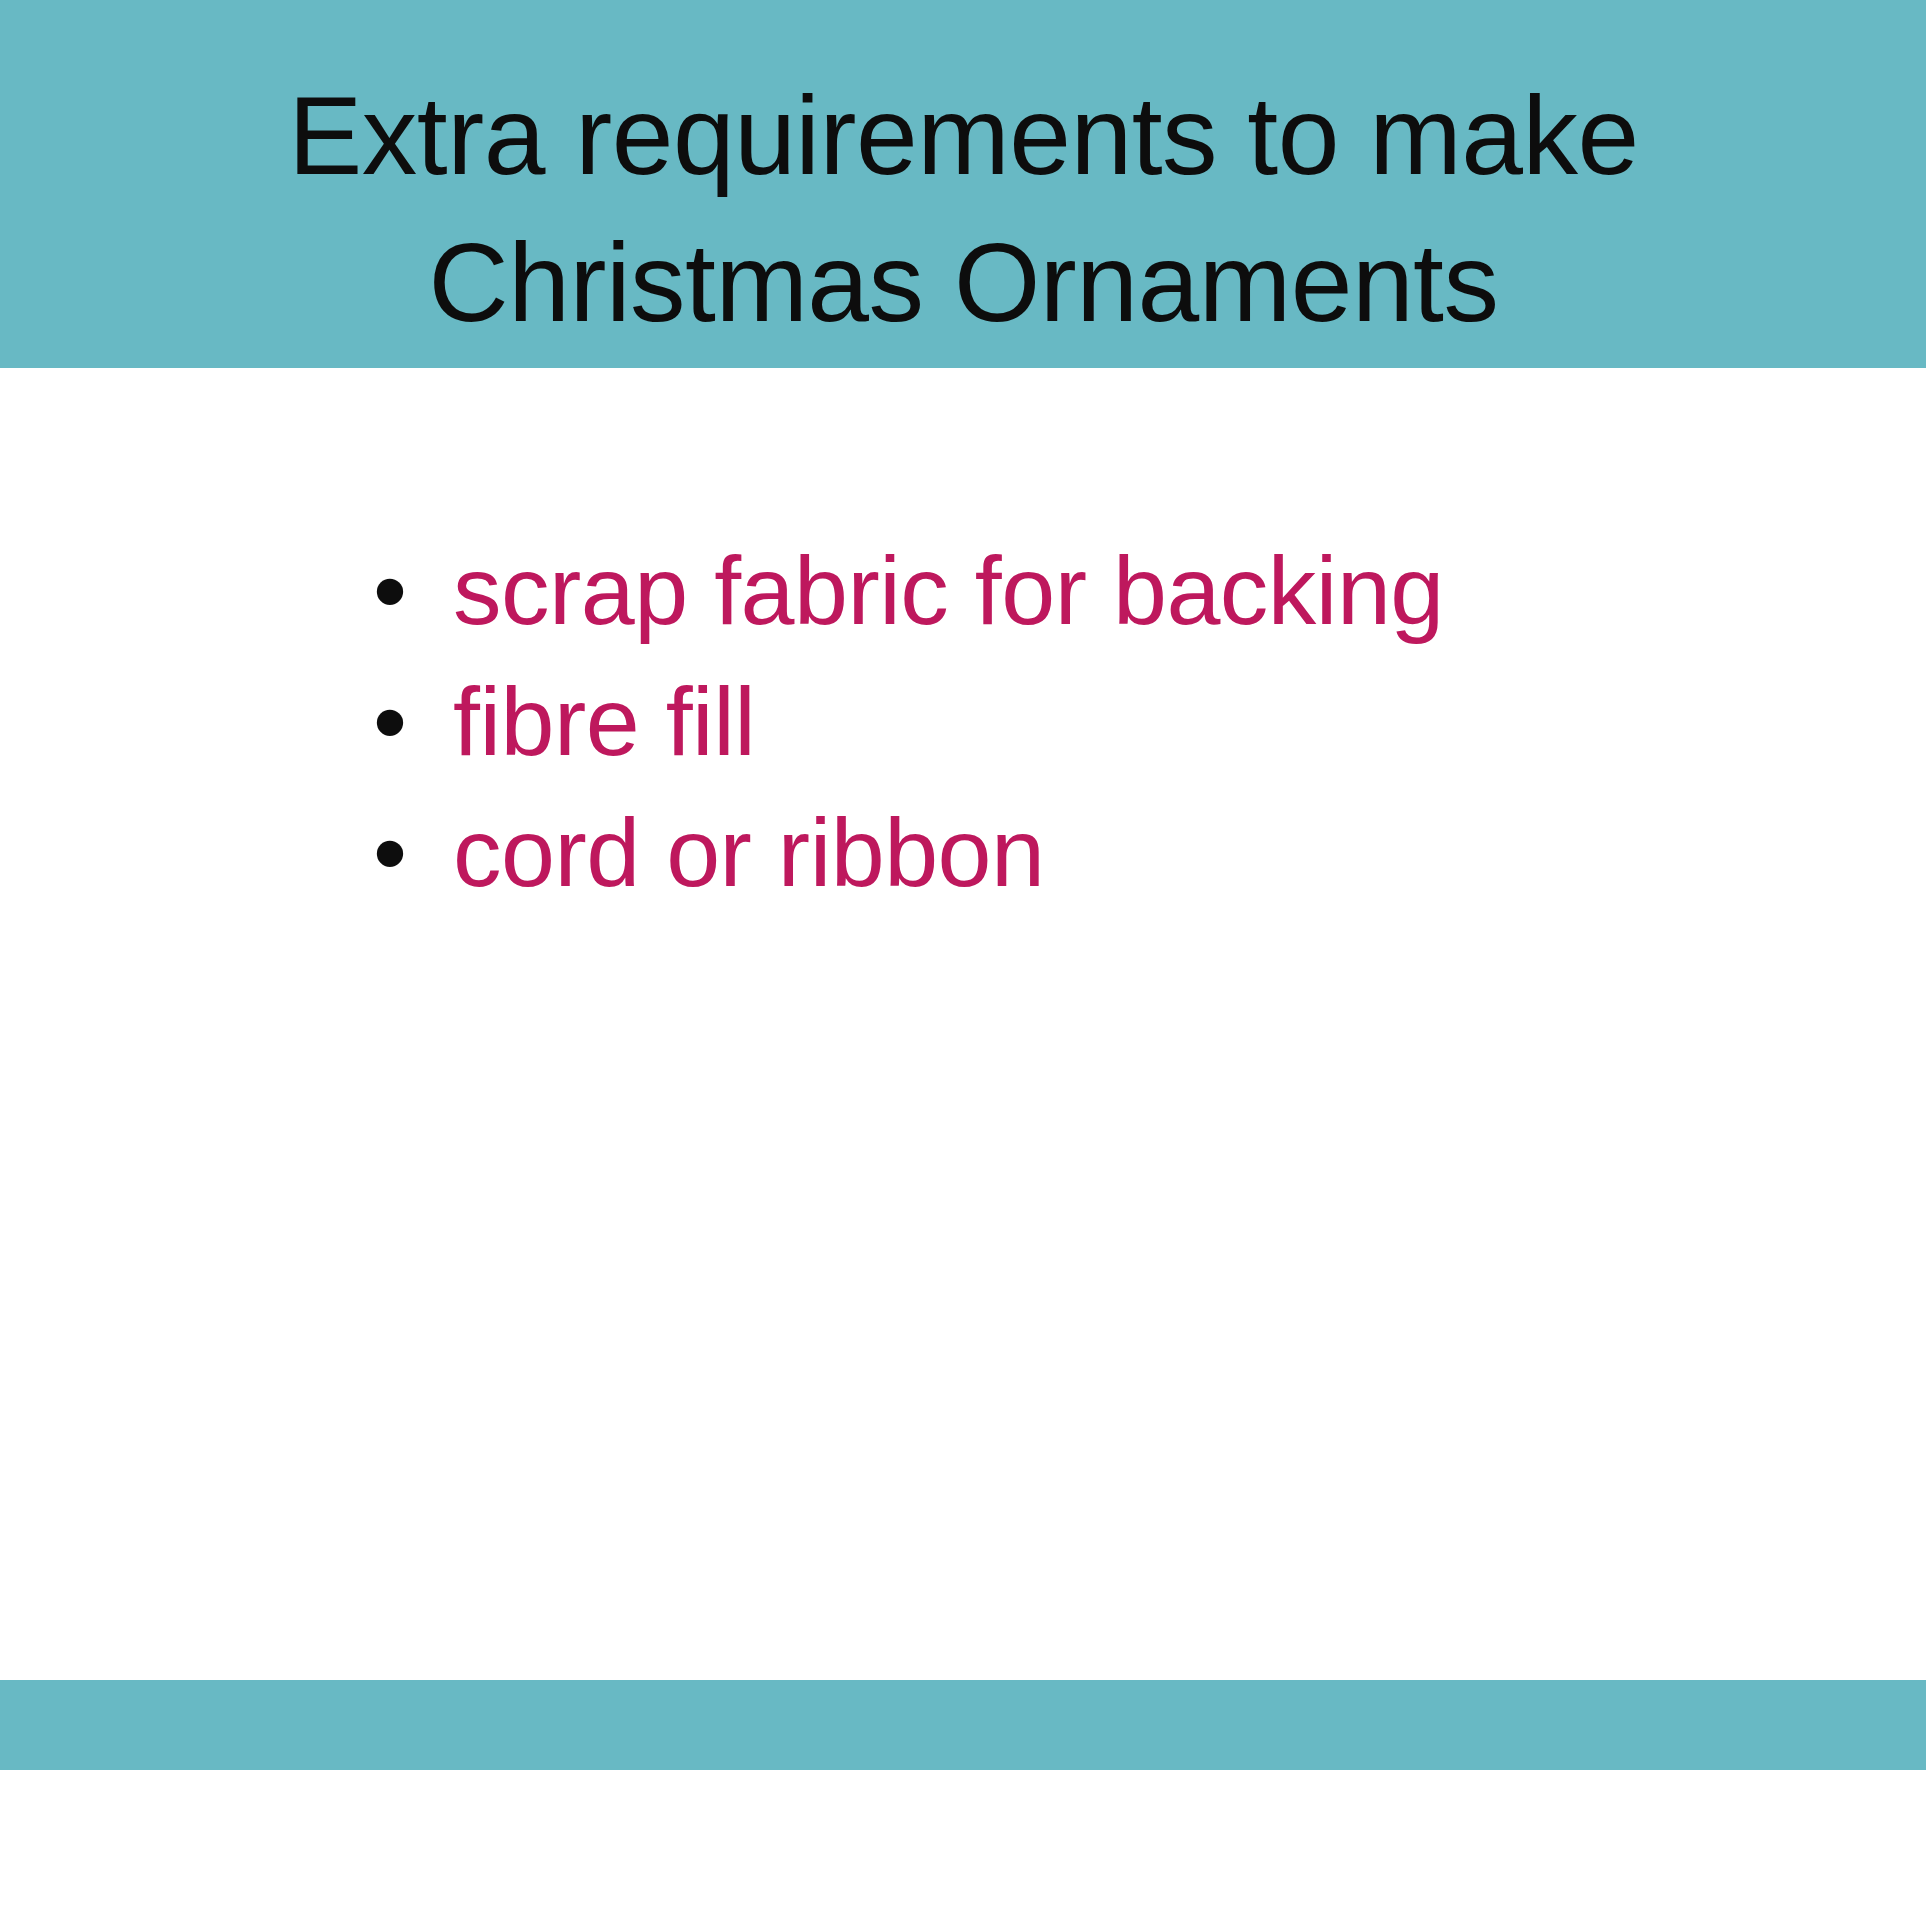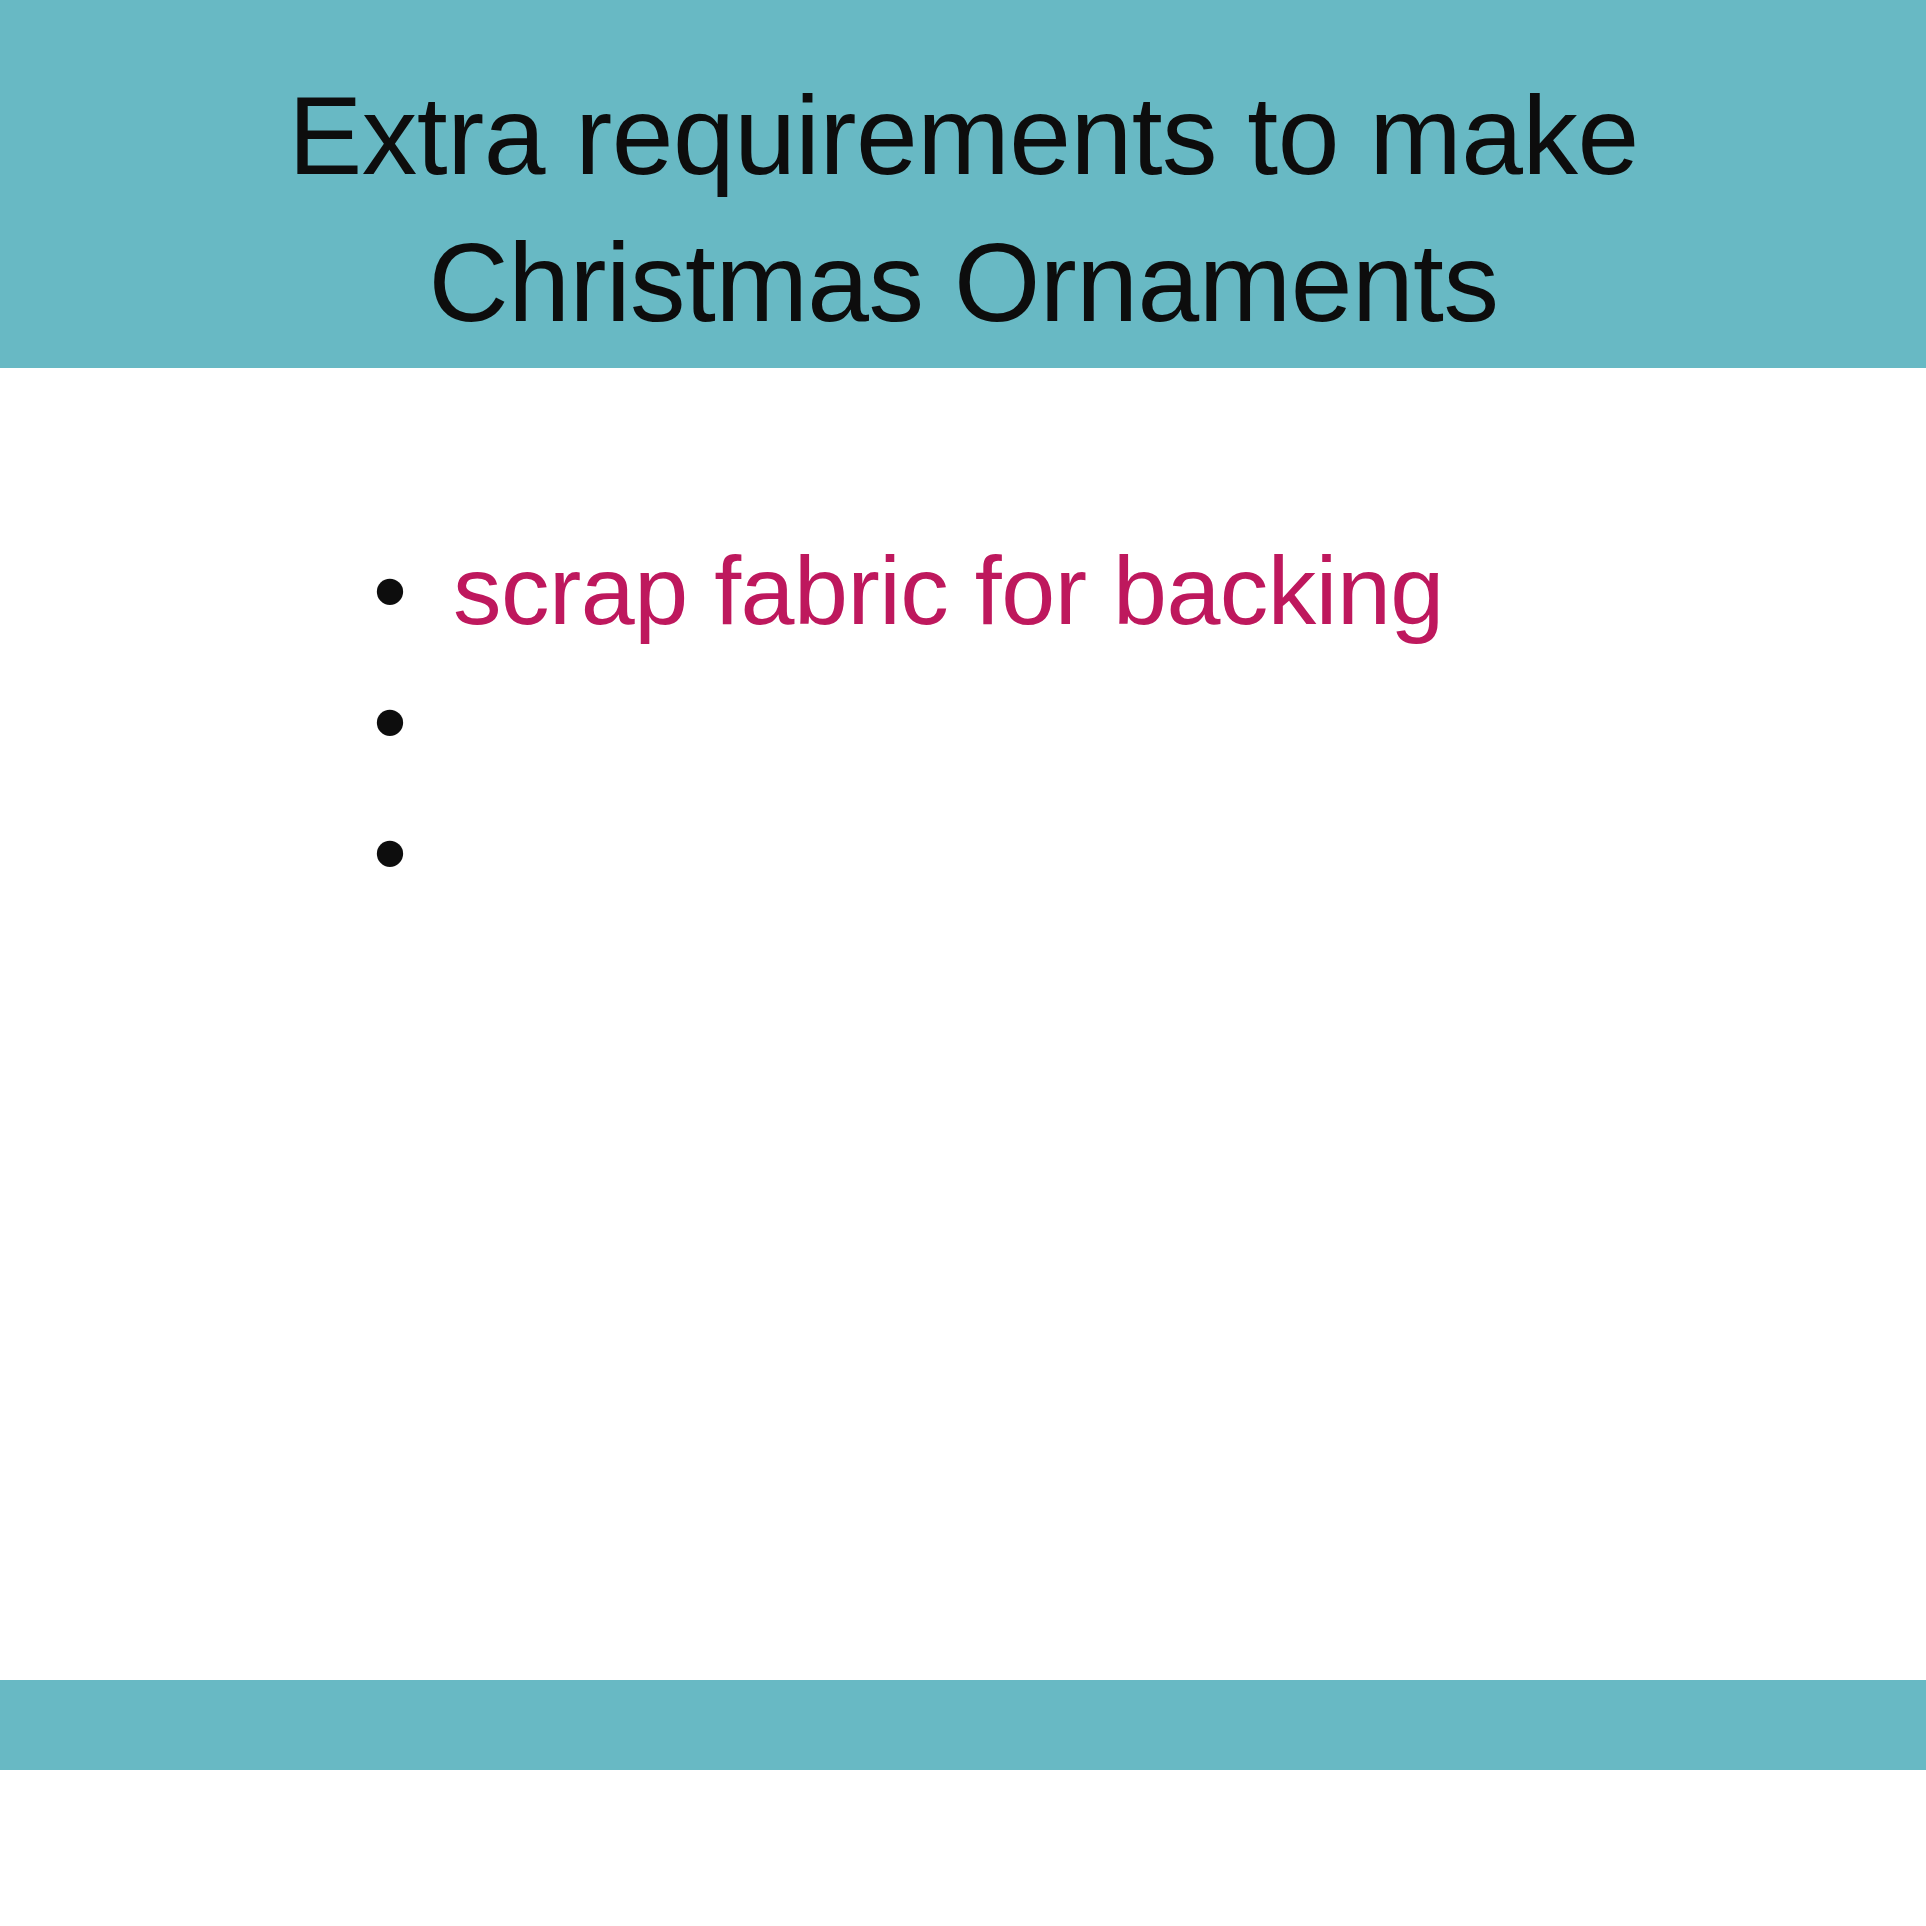--- a/index.html
+++ b/index.html
@@ -90,24 +90,26 @@
 
   <ul id="bullet-list">
 
     <li class="bullet-row">
       <span class="bullet-marker">•</span>
       <span class="bullet-text">scrap fabric for backing</span>
     </li>
 
     <li class="bullet-row">
       <span class="bullet-marker">•</span>
+      <span class="bullet-text">fibre fill</span>
     </li>
 
     <li class="bullet-row">
       <span class="bullet-marker">•</span>
+      <span class="bullet-text">cord or ribbon</span>
     </li>
 
   </ul>
 
   <div class="band" id="band-bottom"></div>
 
 </div>
 
 
 </body></html>

